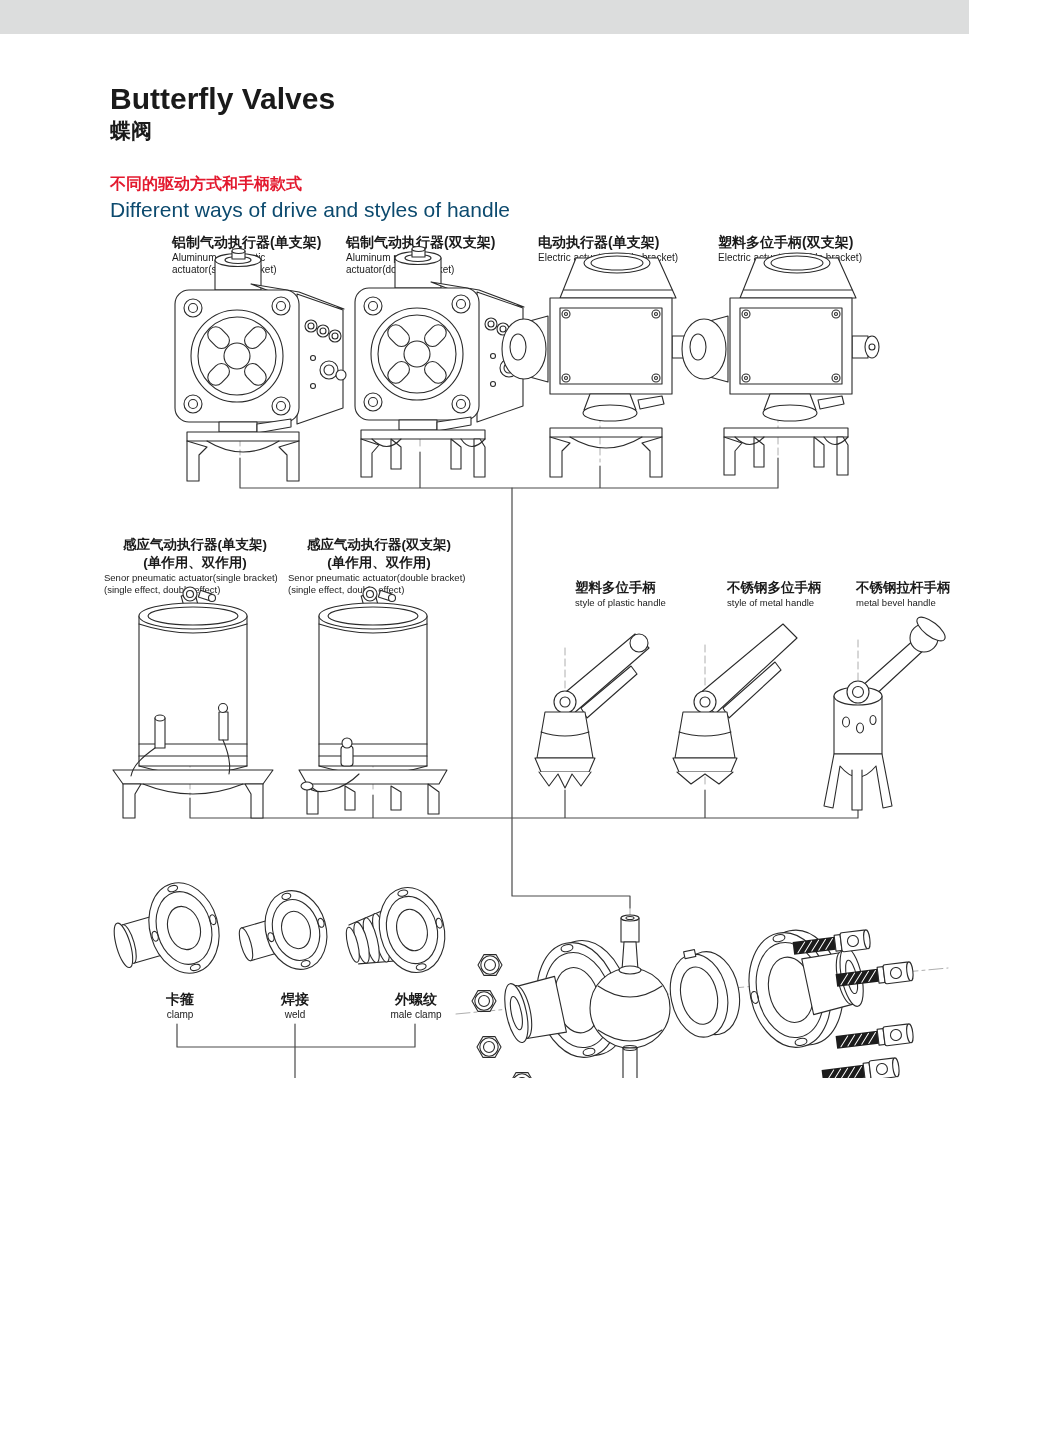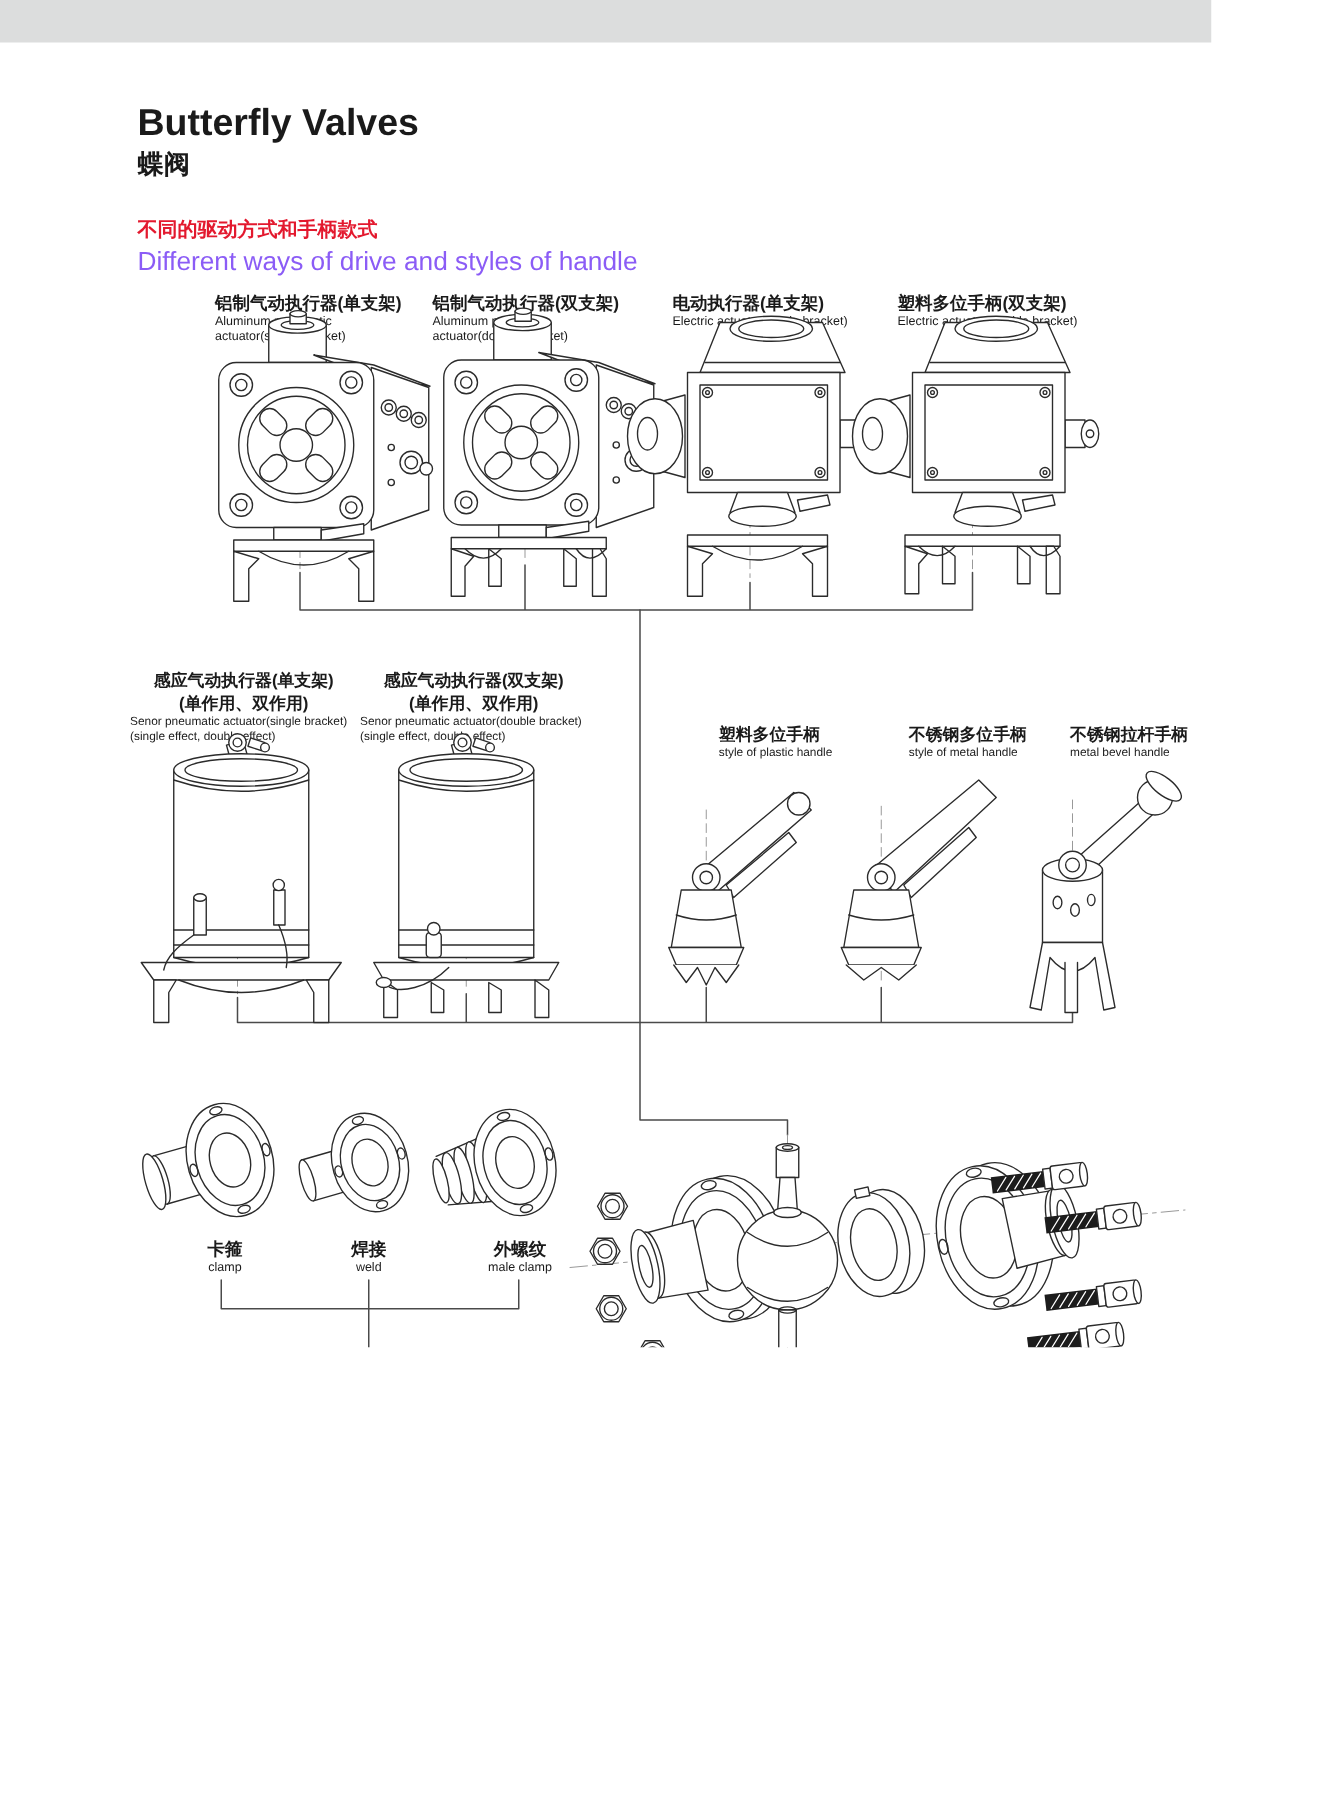--- a/index.html
+++ b/index.html
@@ -25,21 +25,21 @@
 <body>
 
 <div id="page">
 
   <div id="header-bar" class="abs" style="background:#dcdddd;"></div>
 
   <div class="abs title-en" style="left:110px;top:82px;">Butterfly Valves</div>
   <div class="abs title-zh" style="left:110px;top:117px;">蝶阀</div>
 
   <div class="abs head-zh" style="left:110px;top:174px;color:#e3192e;">不同的驱动方式和手柄款式</div>
-  <div class="abs head-en" style="left:110px;top:198px;color:#8b5cf6;">Different ways of drive and styles of handle</div>
+  <div class="abs head-en" style="left:110px;top:198px;color:#0c4a6e;">Different ways of drive and styles of handle</div>
 
   <div class="abs" style="left:172px;top:233px;width:152px;">
     <div class="zh14">铝制气动执行器(单支架)</div>
     <div class="en10">Aluminum pneumatic actuator(single bracket)</div>
   </div>
   <div class="abs" style="left:346px;top:233px;width:152px;">
     <div class="zh14">铝制气动执行器(双支架)</div>
     <div class="en10">Aluminum pneumatic actuator(double bracket)</div>
   </div>
   <div class="abs" style="left:538px;top:233px;width:175px;">

